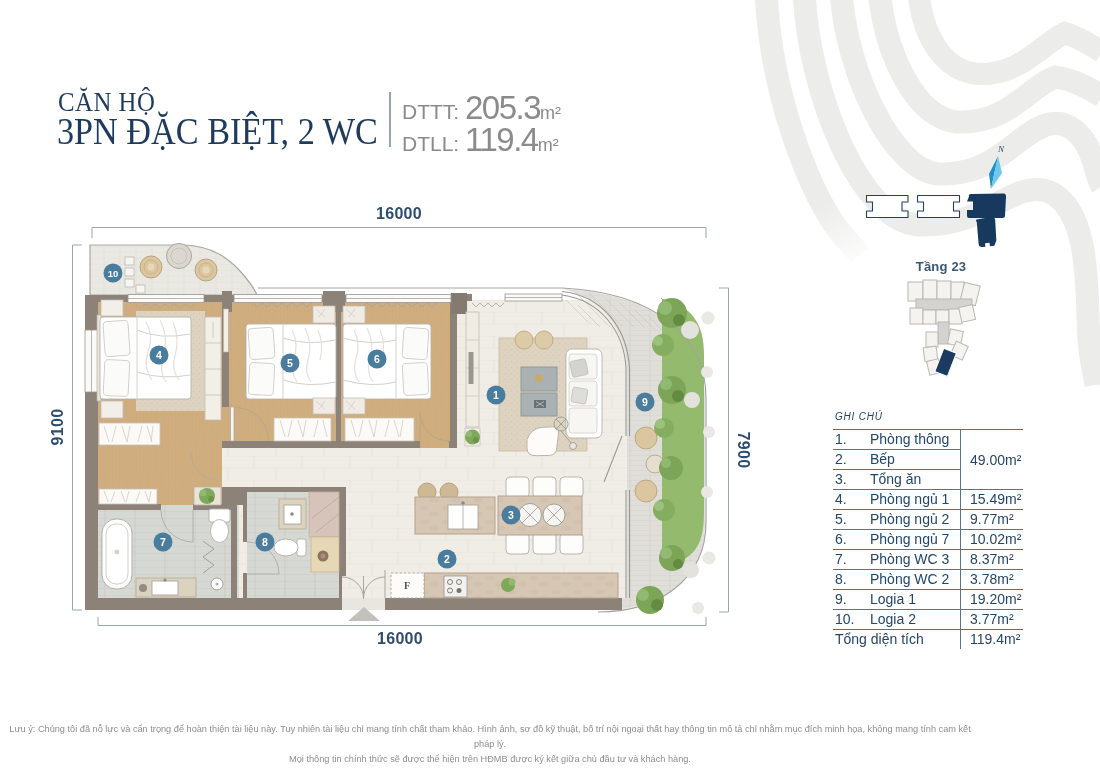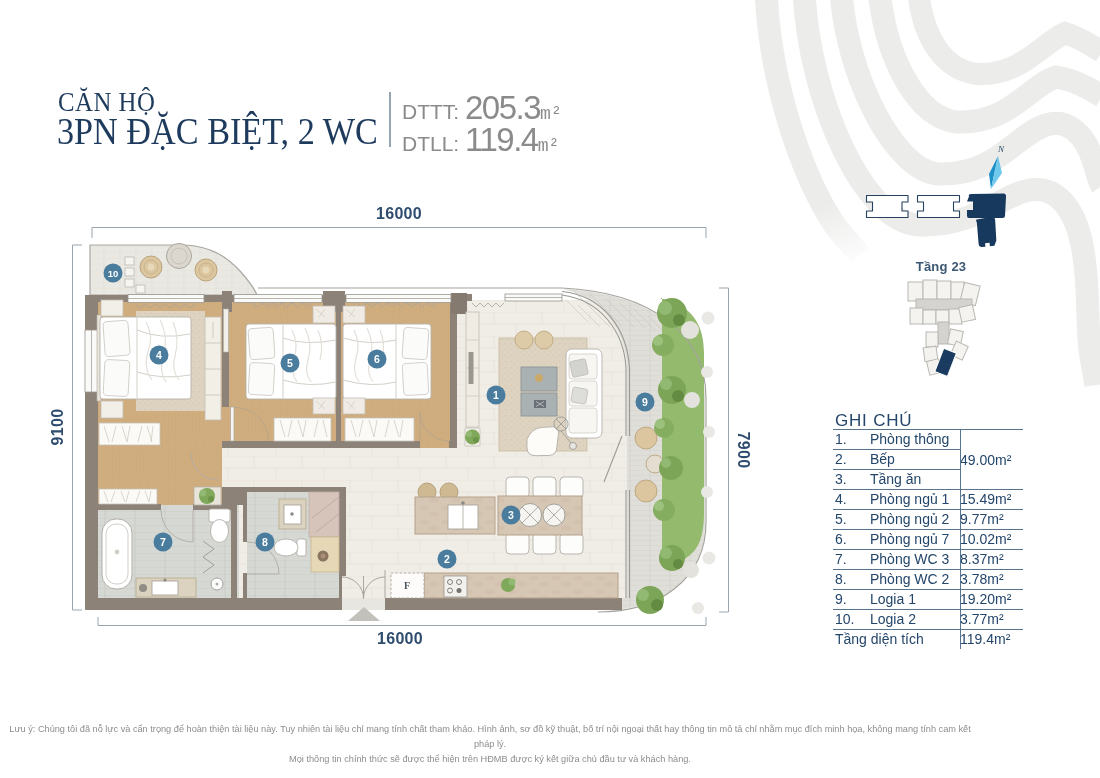--- a/index.html
+++ b/index.html
@@ -3,29 +3,29 @@
 <meta charset="utf-8">
 <style>
   html,body{margin:0;padding:0;background:#ffffff;}
   body{width:1100px;height:778px;position:relative;overflow:hidden;font-family:"Liberation Sans",sans-serif;}
   .abs{position:absolute;}
   #title1{left:58px;top:87px;font-family:"Liberation Serif",serif;font-size:27px;color:#1e3b5d;letter-spacing:0.5px;transform:scaleX(0.92);transform-origin:left top;}
   #title2{left:57px;top:109px;font-family:"Liberation Serif",serif;font-size:38px;color:#1e3b5d;letter-spacing:0px;transform:scaleX(0.90);transform-origin:left top;}
   #vdiv{left:389px;top:92px;width:2px;height:55px;background:#97a5b1;}
   .stat{color:#8b8b8b;}
   .stat b{font-weight:normal;font-size:33px;letter-spacing:-1.5px;}
-  .stat span{font-size:18px;font-family:Liberation Mono, monospace;}
+  .stat span{font-size:18px;}
   #stat1{left:402px;top:89px;font-size:21px;}
   #stat2{left:402px;top:121px;font-size:21px;}
-  #ghichu{left:835px;top:411px;font-size:17px;color:#24466a;letter-spacing:0.8px;}
+  #ghichu{left:835px;top:411px;font-size:10px;color:#24466a;letter-spacing:0.8px;font-style:italic;}
   #legend{left:833px;top:429px;width:190px;color:#24466a;font-size:14px;}
   .lrow{position:absolute;left:0;width:190px;height:20px;line-height:20px;}
   .lnum{position:absolute;left:2px;}
   .lname{position:absolute;left:37px;}
-  .larea{position:absolute;left:127px;}
+  .larea{position:absolute;left:137px;}
   .hline{position:absolute;left:0;height:1px;background:#57748f;}
   .vline{position:absolute;width:1px;background:#57748f;}
   #footer{left:0;top:722px;width:980px;text-align:center;font-size:9.2px;color:#8d8d8d;line-height:15px;}
 </style>
 </head>
 <body>
 <svg class="abs" style="left:0;top:0" width="1100" height="778" viewBox="0 0 1100 778">
 <defs>
   <linearGradient id="fadeg" x1="760" y1="40" x2="866" y2="268" gradientUnits="userSpaceOnUse">
     <stop offset="0" stop-color="#ececeb"></stop>
@@ -636,21 +636,21 @@
       <span class="lnum">1.</span>
       <span class="lname">Phòng thông</span>
     </div>
   <div class="lrow" style="top:20px">
       <span class="lnum">2.</span>
       <span class="lname">Bếp</span>
       <span class="larea" style="top:1px">49.00m²</span>
     </div>
   <div class="lrow" style="top:40px">
       <span class="lnum">3.</span>
-      <span class="lname">Tầng ăn</span>
+      <span class="lname">Tổng ăn</span>
     </div>
   <div class="lrow" style="top:60px">
       <span class="lnum">4.</span>
       <span class="lname">Phòng ngủ 1</span>
       <span class="larea">15.49m²</span>
     </div>
   <div class="lrow" style="top:80px">
       <span class="lnum">5.</span>
       <span class="lname">Phòng ngủ 2</span>
       <span class="larea">9.77m²</span>
@@ -674,21 +674,21 @@
       <span class="lnum">9.</span>
       <span class="lname">Logia 1</span>
       <span class="larea">19.20m²</span>
     </div>
   <div class="lrow" style="top:180px">
       <span class="lnum">10.</span>
       <span class="lname">Logia 2</span>
       <span class="larea">3.77m²</span>
     </div>
   <div class="lrow" style="top:200px">
-      <span class="lnum" style="left:2px">Tầng diện tích</span>
+      <span class="lnum" style="left:2px">Tổng diện tích</span>
       <span class="larea">119.4m²</span>
     </div>
   <div class="hline" style="top:0px;width:190px"></div>
   <div class="hline" style="top:20px;width:127px"></div>
   <div class="hline" style="top:40px;width:127px"></div>
   <div class="hline" style="top:60px;width:190px"></div>
   <div class="hline" style="top:80px;width:190px"></div>
   <div class="hline" style="top:100px;width:190px"></div>
   <div class="hline" style="top:120px;width:190px"></div>
   <div class="hline" style="top:140px;width:190px"></div>

